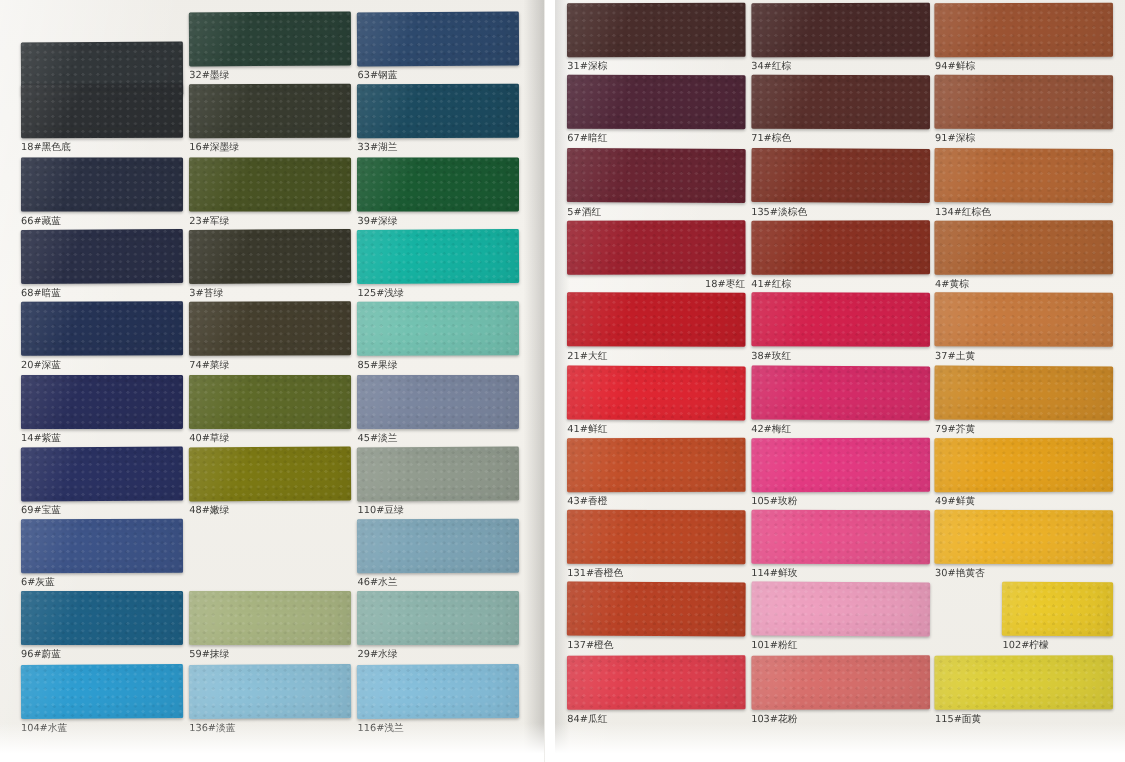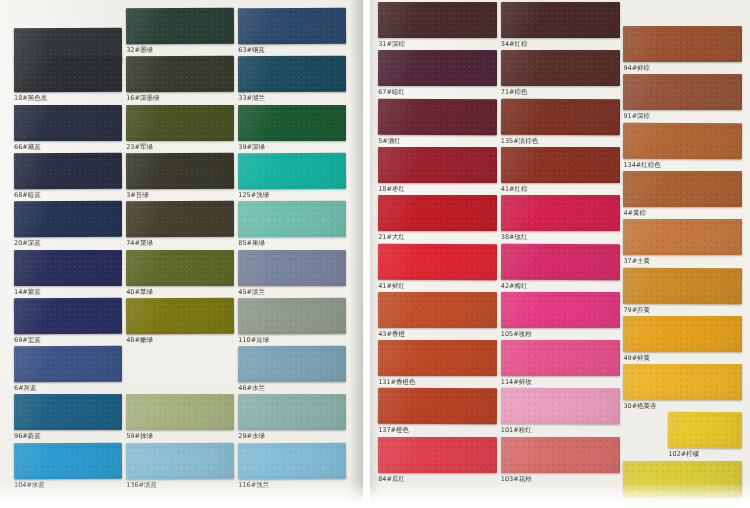--- a/index.html
+++ b/index.html
@@ -276,21 +276,21 @@
             <div class="chip-label">31#深棕</div>
           </div>
           <div class="swatch-cell" style="top: 50.3px;">
             <div class="chip" style="background: rgb(82, 40, 58); transform: rotate(0.1deg);"></div>
             <div class="chip-label">67#暗红</div>
           </div>
           <div class="swatch-cell" style="top: 98.6px;">
             <div class="chip" style="background: rgb(107, 38, 52); transform: rotate(0.32deg);"></div>
             <div class="chip-label">5#酒红</div>
           </div>
-          <div class="swatch-cell" style="top: 146.9px;">
+          <div class="swatch-cell" style="top: 146.9px; text-align: right;">
             <div class="chip" style="background: rgb(158, 34, 48); transform: rotate(-0.12deg);"></div>
             <div class="chip-label">18#枣红</div>
           </div>
           <div class="swatch-cell" style="top: 195.2px;">
             <div class="chip" style="background: rgb(195, 30, 40); transform: rotate(0.1deg);"></div>
             <div class="chip-label">21#大红</div>
           </div>
           <div class="swatch-cell" style="top: 243.5px;">
             <div class="chip" style="background: rgb(226, 39, 51); transform: rotate(0.32deg);"></div>
             <div class="chip-label">41#鲜红</div>
@@ -347,21 +347,21 @@
           </div>
           <div class="swatch-cell" style="top: 388.4px;">
             <div class="chip" style="background: rgb(239, 160, 192); transform: rotate(0.32deg);"></div>
             <div class="chip-label">101#粉红</div>
           </div>
           <div class="swatch-cell" style="top: 436.7px;">
             <div class="chip" style="background: rgb(217, 112, 109); transform: rotate(-0.12deg);"></div>
             <div class="chip-label">103#花粉</div>
           </div>
         </div>
-      <div class="col" style="margin-right:8px;margin-top:24px;">
+      <div class="col" style="margin-right:8px;">
           <div class="swatch-cell" style="top: 2px;">
             <div class="chip" style="background: rgb(157, 84, 51); transform: rotate(-0.12deg);"></div>
             <div class="chip-label">94#鲜棕</div>
           </div>
           <div class="swatch-cell" style="top: 50.3px;">
             <div class="chip" style="background: rgb(150, 85, 59); transform: rotate(0.1deg);"></div>
             <div class="chip-label">91#深棕</div>
           </div>
           <div class="swatch-cell" style="top: 98.6px;">
             <div class="chip" style="background: rgb(181, 104, 54); transform: rotate(0.32deg);"></div>

